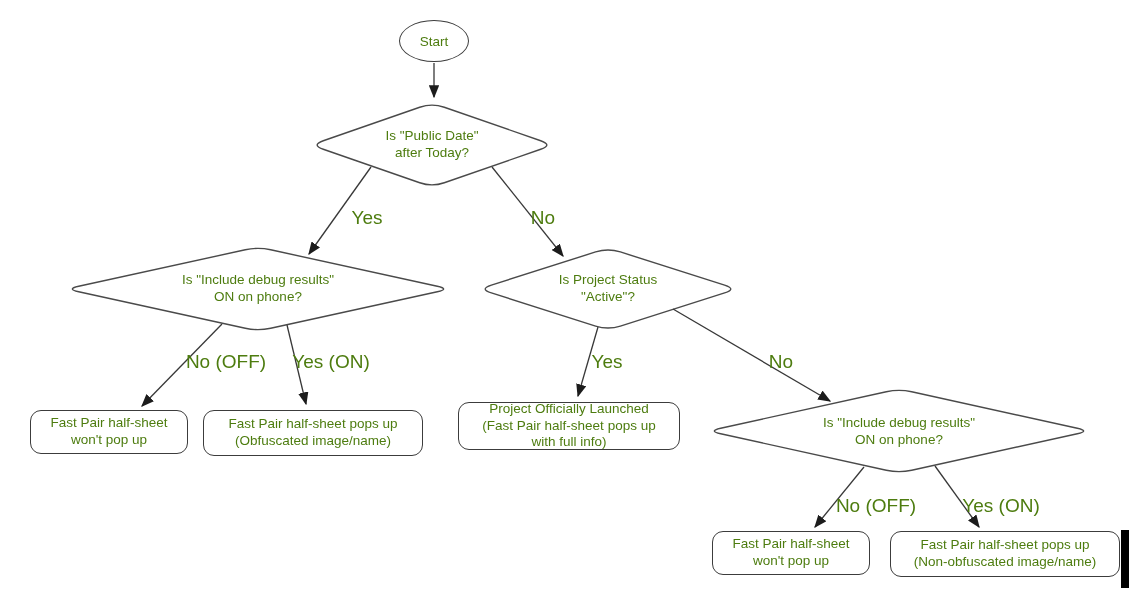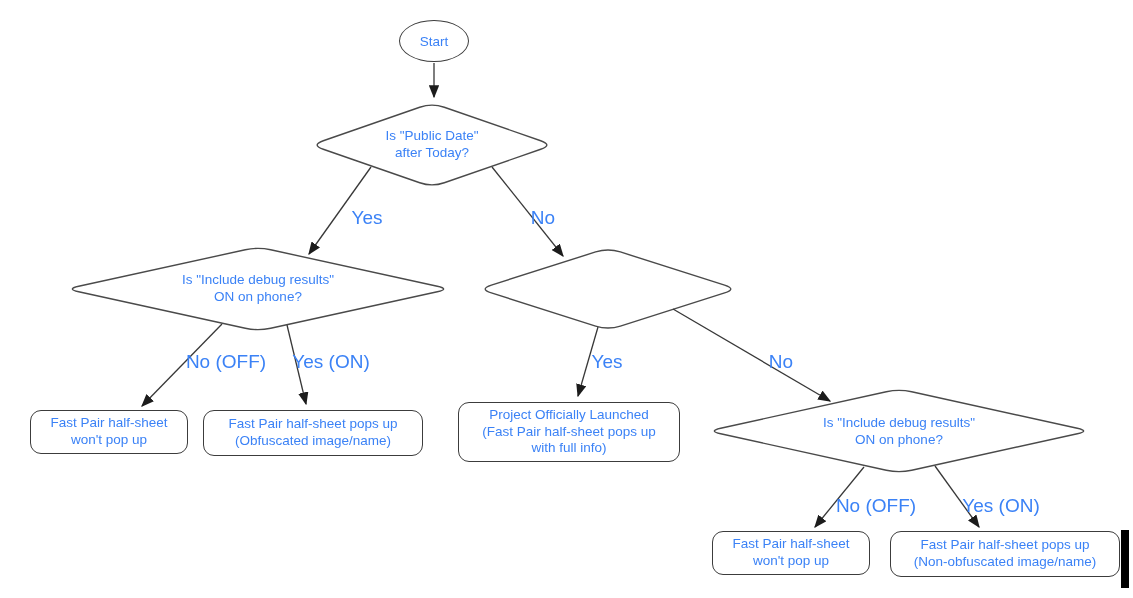--- a/index.html
+++ b/index.html
@@ -1,18 +1,18 @@
 <!DOCTYPE html>
 <html><head>
 <meta charset="utf-8">
 <style>
   html,body{margin:0;padding:0;background:#ffffff;}
   #canvas{
     position:relative;width:1133px;height:598px;background:#ffffff;overflow:hidden;
-    font-family:"Liberation Sans",sans-serif;color:#3b82f6;
+    font-family:"Liberation Sans",sans-serif;color:#4d7c0f;
   }
   #connectors{position:absolute;left:0;top:0;width:1133px;height:598px;}
   .node-label{
     position:absolute;display:flex;align-items:center;justify-content:center;
     text-align:center;font-size:13.5px;line-height:1.24;white-space:pre-line;
     pointer-events:none;
   }
   .terminal{
     position:absolute;display:flex;align-items:center;justify-content:center;
     text-align:center;font-size:13.5px;line-height:1.24;white-space:pre-line;
@@ -63,31 +63,33 @@
   </svg>
 
   <div class="oval" style="left:399px;top:20px;width:70px;height:42px;">Start</div>
 
   <div class="node-label" style="left:322px;top:103px;width:220px;height:84px;">Is "Public Date"
 after Today?</div>
 
   <div class="node-label" style="left:98px;top:247px;width:320px;height:84px;">Is "Include debug results"
 ON on phone?</div>
 
+  <div class="node-label" style="left:488px;top:248px;width:240px;height:82px;">Is Project Status
+"Active"?</div>
 
   <div class="node-label" style="left:739px;top:390px;width:320px;height:83px;">Is "Include debug results"
 ON on phone?</div>
 
   <div class="terminal" style="left:30px;top:410px;width:158px;height:44px;">Fast Pair half-sheet
 won't pop up</div>
 
   <div class="terminal" style="left:203px;top:410px;width:220px;height:46px;">Fast Pair half-sheet pops up
 (Obfuscated image/name)</div>
 
-  <div class="terminal" style="left:458px;top:402px;width:222px;height:60px;">Project Officially Launched
+  <div class="terminal" style="left:458px;top:402px;width:222px;height:48px;">Project Officially Launched
 (Fast Pair half-sheet pops up
 with full info)</div>
 
   <div class="terminal" style="left:712px;top:531px;width:158px;height:44px;">Fast Pair half-sheet
 won't pop up</div>
 
   <div class="terminal" style="left:890px;top:531px;width:230px;height:46px;">Fast Pair half-sheet pops up
 (Non-obfuscated image/name)</div>
 
   <div class="edge-label" style="left:367px;top:218px;">Yes</div>

